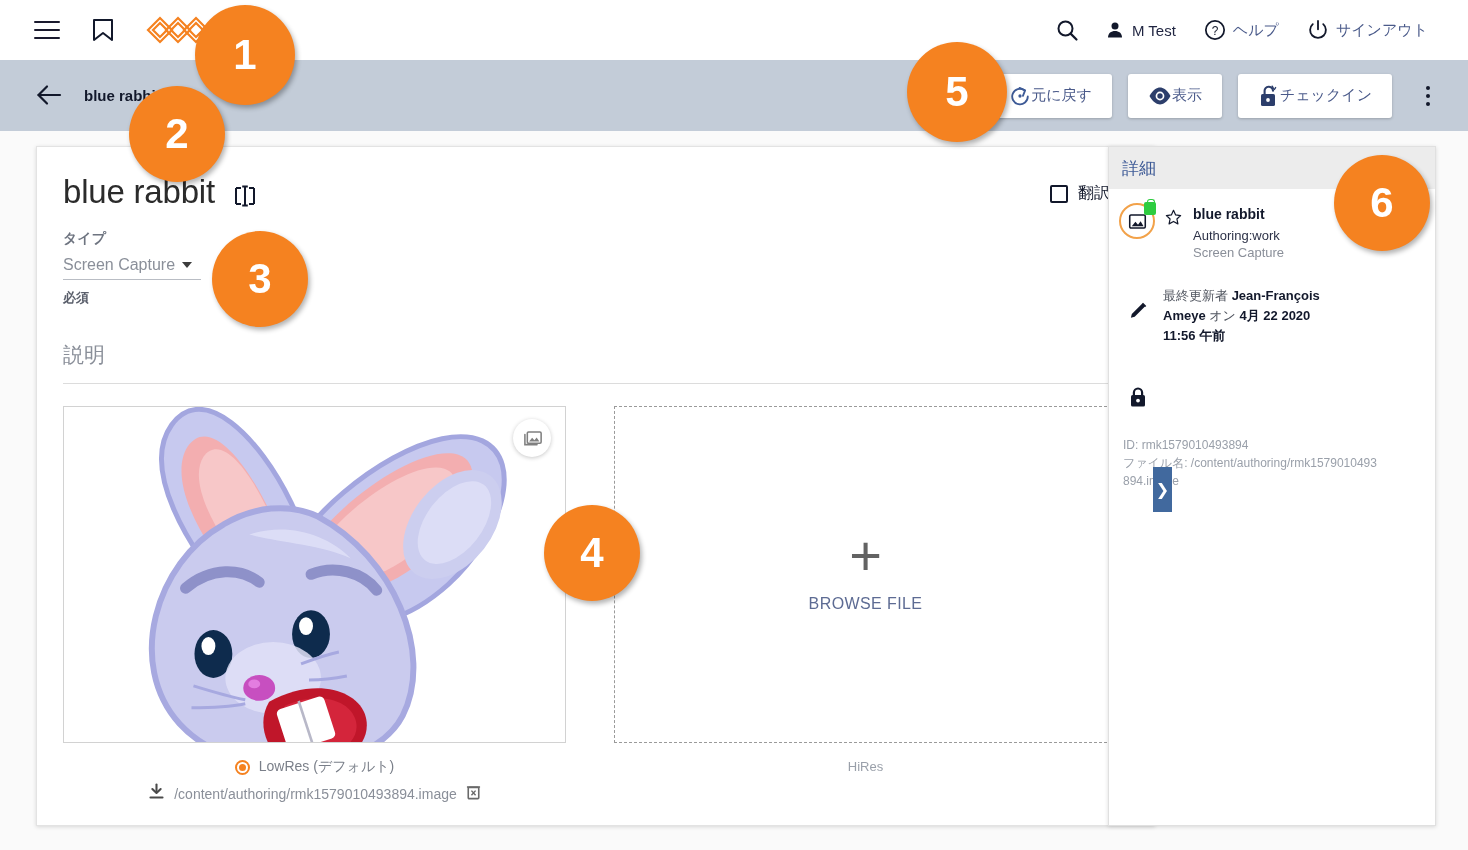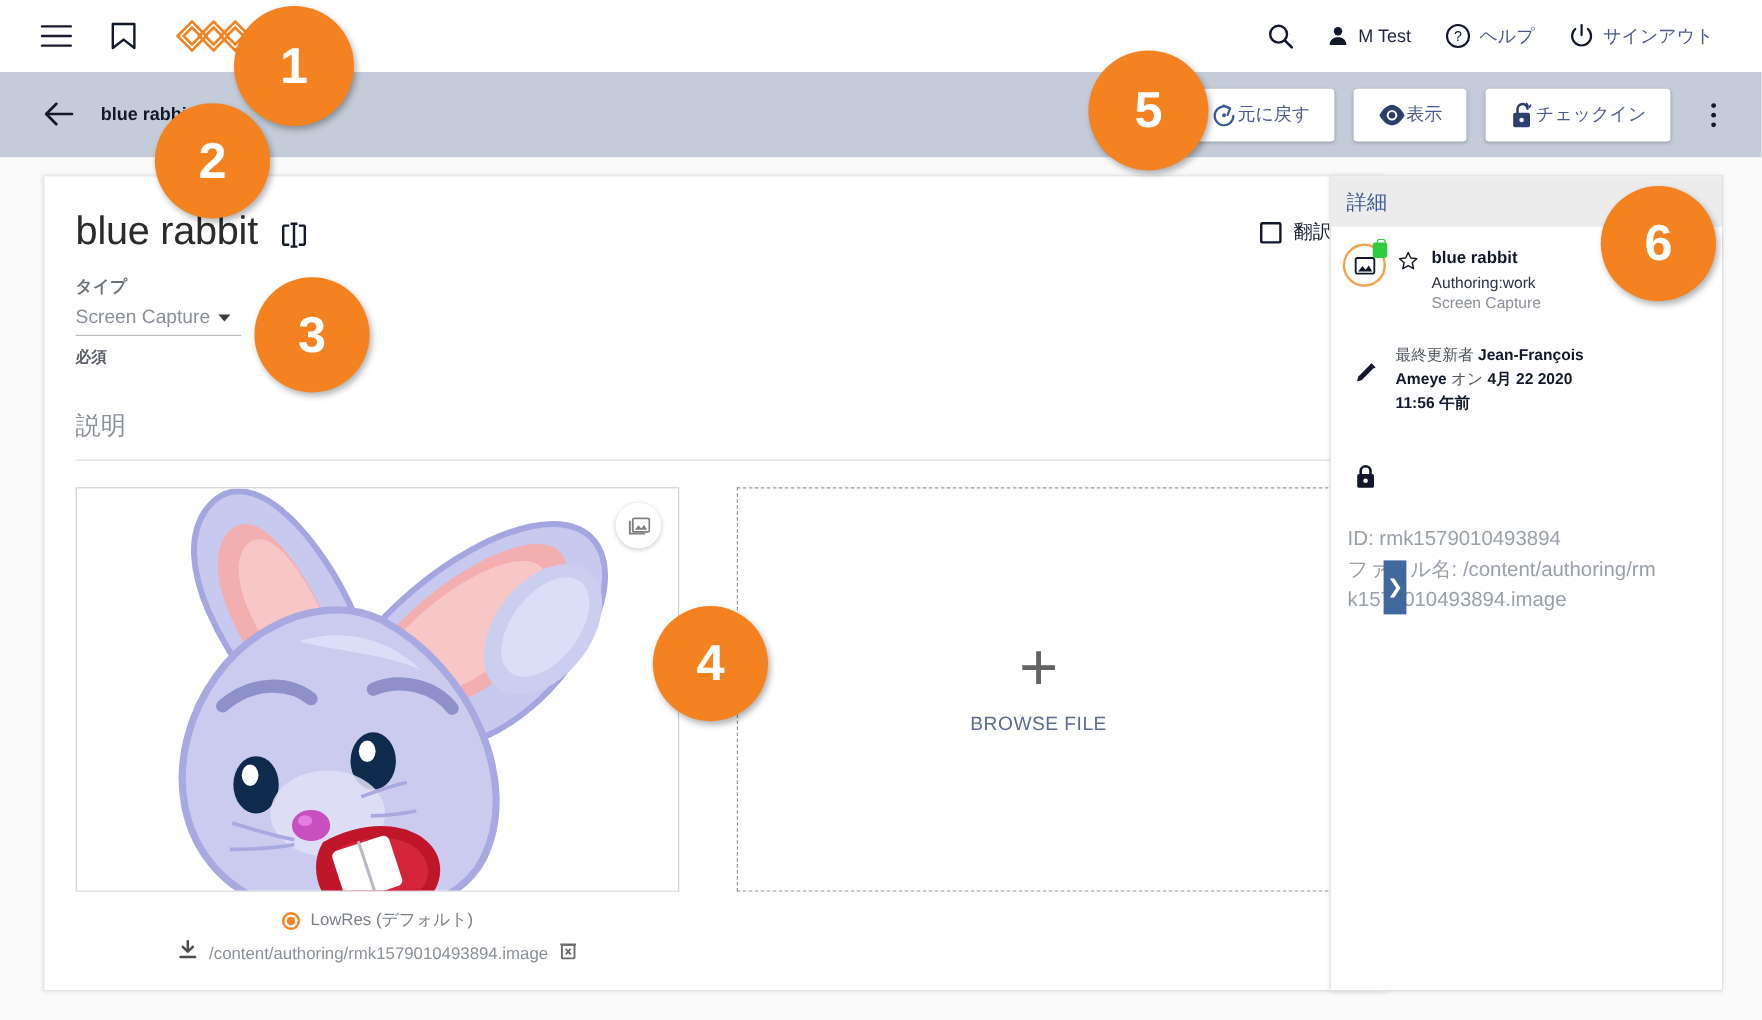--- a/index.html
+++ b/index.html
@@ -220,21 +220,21 @@
   .meta-row { display: flex; align-items: flex-start; margin-top: 26px; padding-left: 4px; }
   .meta-icon { width: 30px; flex: 0 0 auto; display: flex; justify-content: center; padding-top: 14px;}
   .meta-text {
     margin-left: 10px; font-size: 13px; line-height: 1.55; color: #12182b;
     width: 180px;
   }
   .meta-text .grey { color: #50555f; }
   .meta-text b { font-weight: bold; }
 
   .dp-ids { margin-top: 28px; padding-left: 4px; width: 262px; }
-  .dp-id-line { font-size: 17px; color: #9aa0aa; line-height: 1.5; word-break: break-all; }
+  .dp-id-line { font-size: 12px; color: #9aa0aa; line-height: 1.5; word-break: break-all; }
 
   
   .badge {
     position: absolute; border-radius: 50%;
     background: #f58220; color: #ffffff;
     display: flex; align-items: center; justify-content: center;
     font-size: 42px; font-weight: bold;
     box-shadow: 2px 3px 5px rgba(0,0,0,.30);
     z-index: 40; user-select: none;
   }
@@ -459,20 +459,21 @@
             </span>
           </div>
 
         </div>
 
         <div class="asset-col">
           <div class="drop-zone">
             <div class="plus-sign">+</div>
             <div class="browse-label">BROWSE FILE</div>
           </div>
+          <div class="drop-caption">HiRes</div>
         </div>
       </div>
     </div>
 
     <div class="scrollbar">
       <div class="sb-arrow up">
           <i></i>
         </div>
       <div class="sb-thumb"></div>
       <div class="sb-arrow down">

